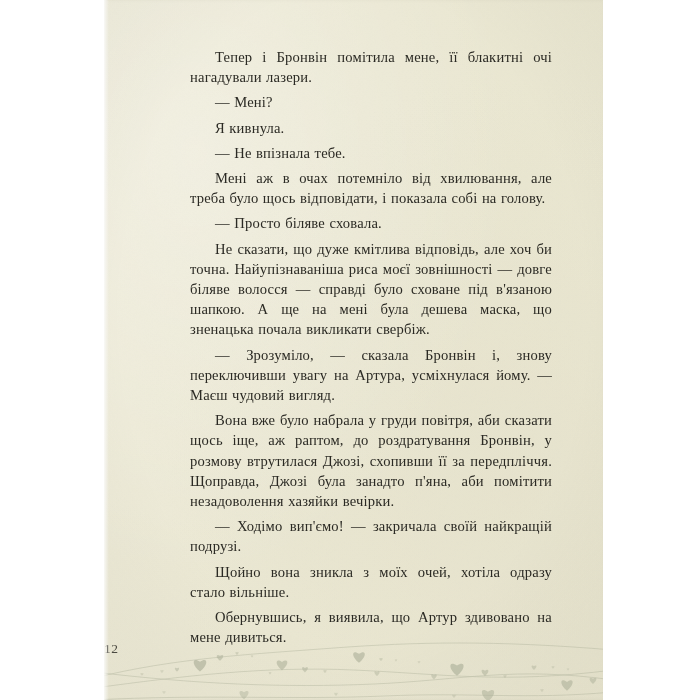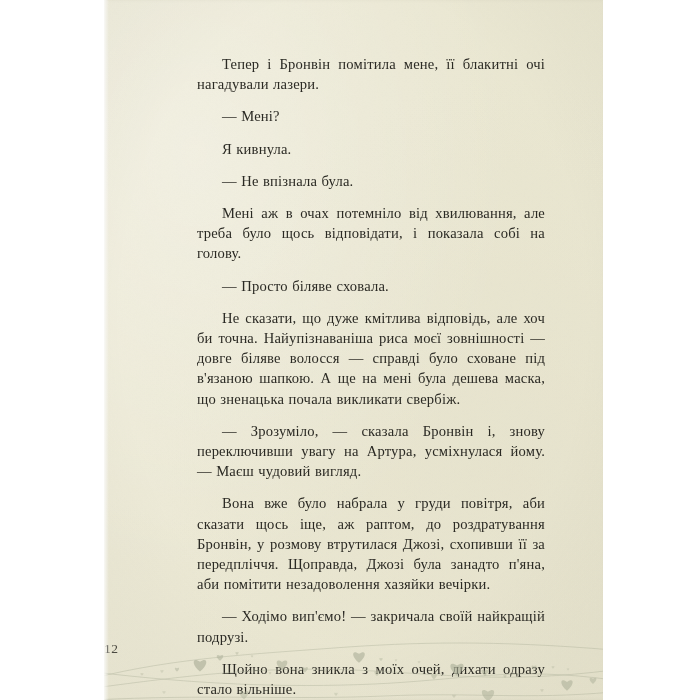--- a/index.html
+++ b/index.html
@@ -46,21 +46,21 @@
   }
 
   
   #text-column {
     position: absolute;
     left: 81px;            
     top: 42px;
     width: 372px;          
   }
   .para {
-    margin: 12px;
+    margin: 5px;
     text-indent: 25px;
     text-align: justify;
     font-size: 14.6px;
     line-height: 20.2px;
     letter-spacing: .18px;
     color: #2b2a24;
     word-spacing: .6px;
     -webkit-font-smoothing: antialiased;
   }
 
@@ -105,28 +105,28 @@
       </radialGradient>
     </defs>
     <rect width="499" height="700" filter="url(#grainFilter)"></rect>
     <rect width="499" height="700" fill="url(#vign)"></rect>
   </svg>
 
   <div id="text-column">
     <p class="para">Тепер і Бронвін помітила мене, її блакитні очі нагадували лазери.</p>
     <p class="para">— Мені?</p>
     <p class="para">Я кивнула.</p>
-    <p class="para">— Не впізнала була.</p>
+    <p class="para">— Не впізнала тебе.</p>
     <p class="para">Мені аж в очах потемніло від хвилювання, але треба було щось відповідати, і показала собі на голову.</p>
     <p class="para">— Просто біляве сховала.</p>
     <p class="para">Не сказати, що дуже кмітлива відповідь, але хоч би точна. Найупізнаваніша риса моєї зовнішності — довге біляве волосся — справді було сховане під в'язаною шапкою. А ще на мені була дешева маска, що зненацька почала викликати свербіж.</p>
     <p class="para">— Зрозуміло, — сказала Бронвін і, знову переключивши увагу на Артура, усміхнулася йому. — Маєш чудовий вигляд.</p>
     <p class="para">Вона вже було набрала у груди повітря, аби сказати щось іще, аж раптом, до роздратування Бронвін, у розмову втрутилася Джозі, схопивши її за передпліччя. Щоправда, Джозі була занадто п'яна, аби помітити незадоволення хазяйки вечірки.</p>
     <p class="para">— Ходімо вип'ємо! — закричала своїй найкращій подрузі.</p>
-    <p class="para">Щойно вона зникла з моїх очей, дихати одразу стало вільніше.</p>
+    <p class="para">Щойно вона зникла з моїх очей, хотіла одразу стало вільніше.</p>
     <p class="para">Обернувшись, я виявила, що Артур здивовано на мене дивиться.</p>
 
   </div>
 
   <svg id="footer-ornament" width="499" height="86" viewBox="0 0 499 86">
     <g id="wave-group" fill="none" stroke="#a8ac95" stroke-width="0.7" opacity="0.55">
         <path d="M -10 64 C 70 44, 150 40, 230 34 S 390 26, 509 36"></path>
         <path d="M -10 74 C 80 62, 160 52, 250 56 S 400 70, 509 56"></path>
         <path d="M -10 58 C 90 70, 180 74, 270 70 S 410 52, 509 66"></path>
         <path d="M -10 86 C 100 80, 190 86, 280 82 S 420 86, 509 78"></path>

